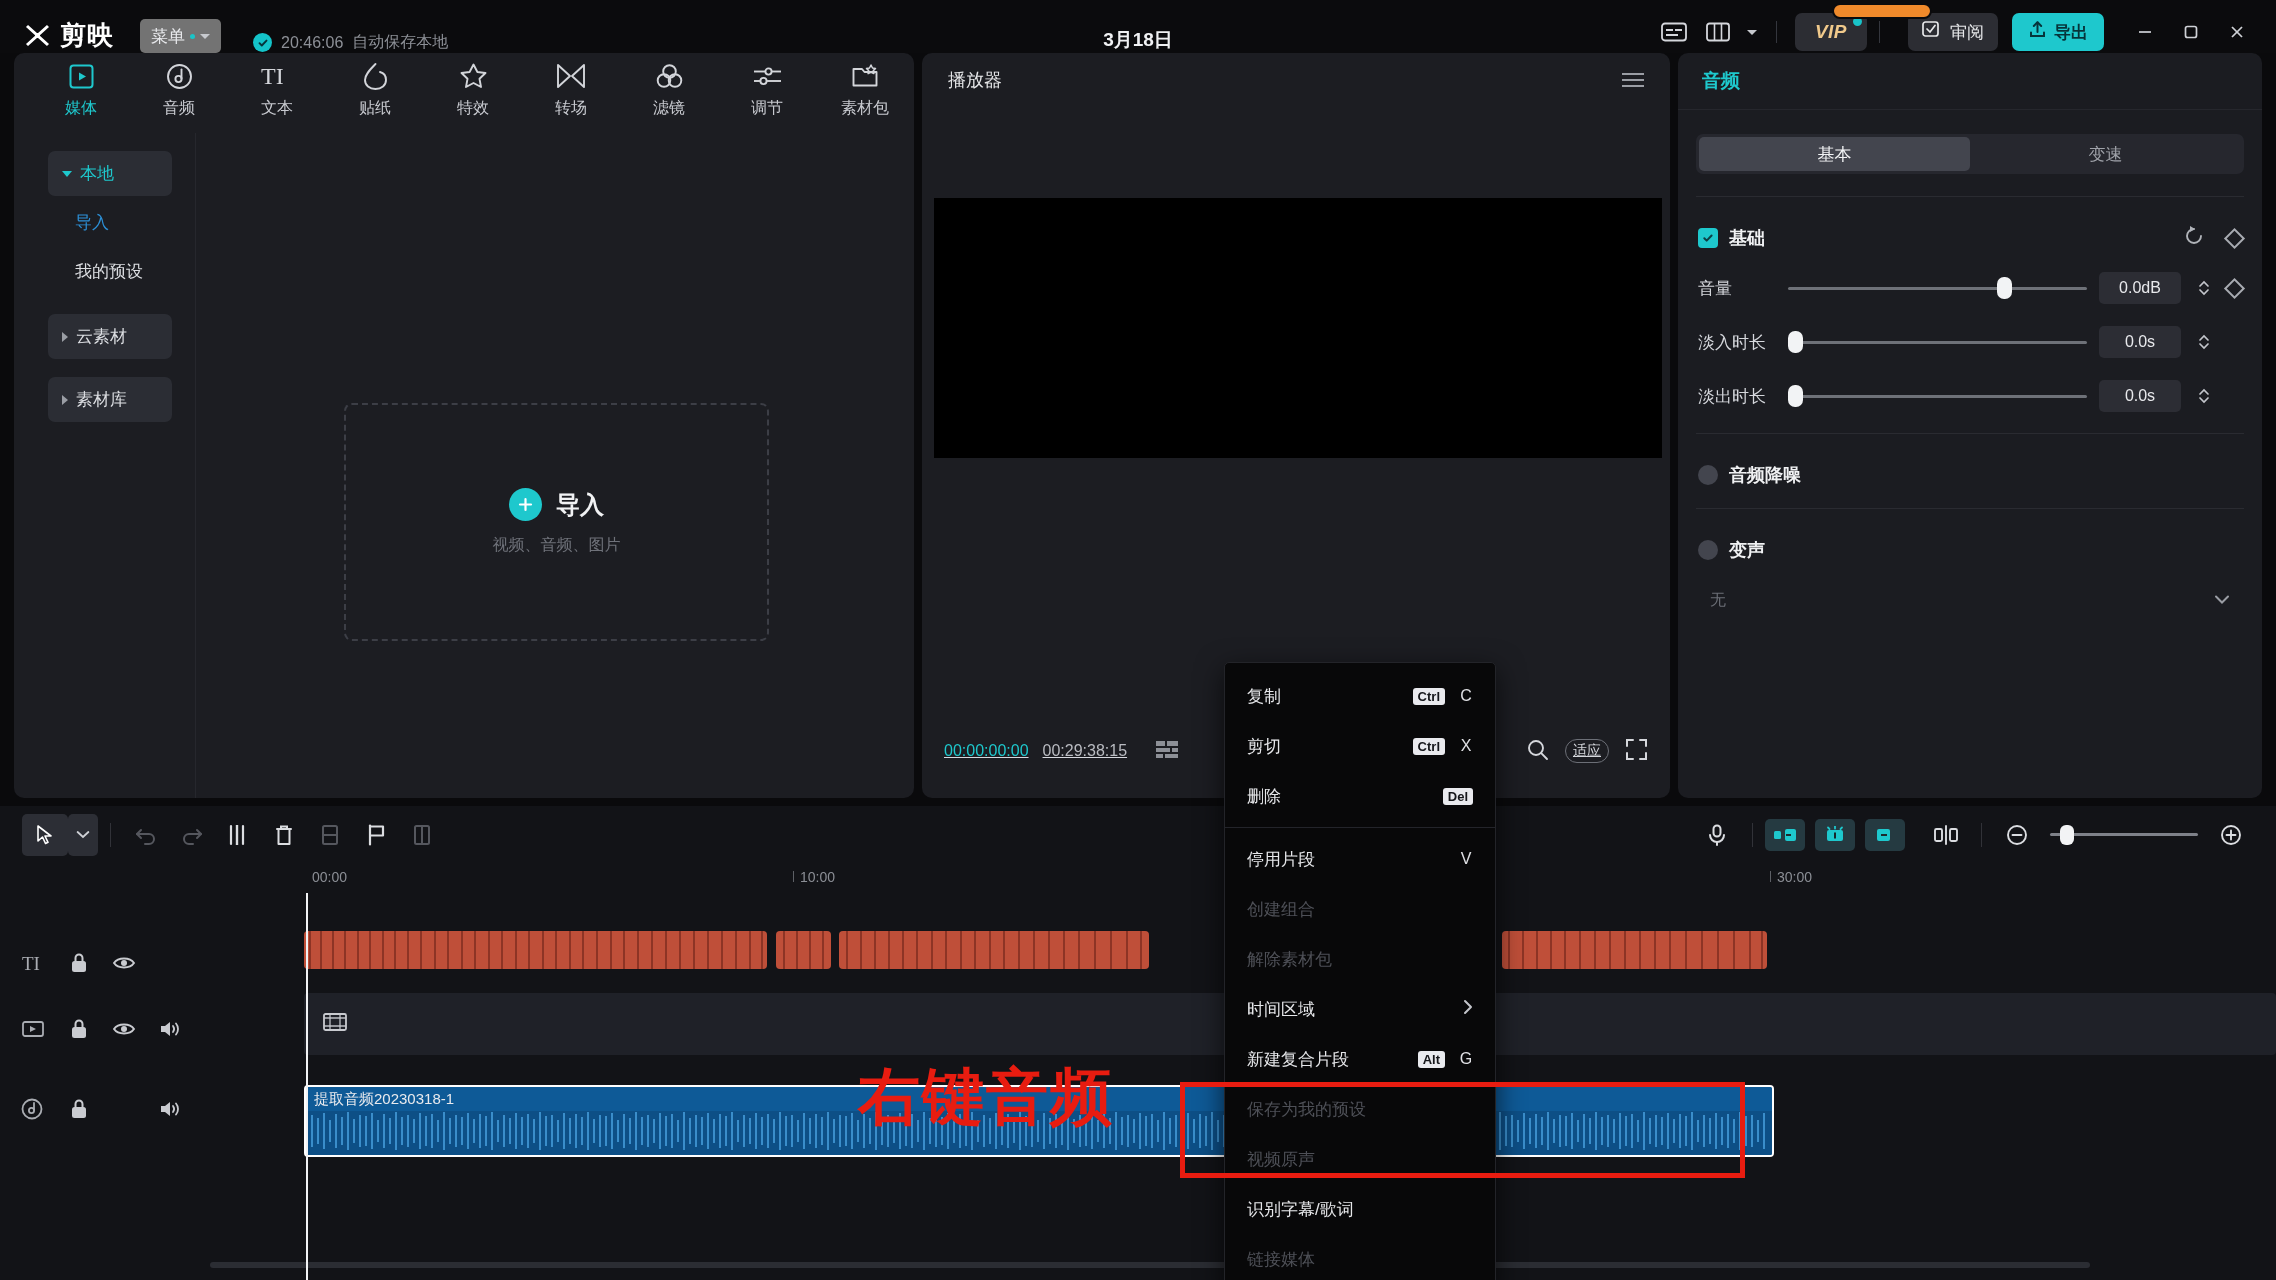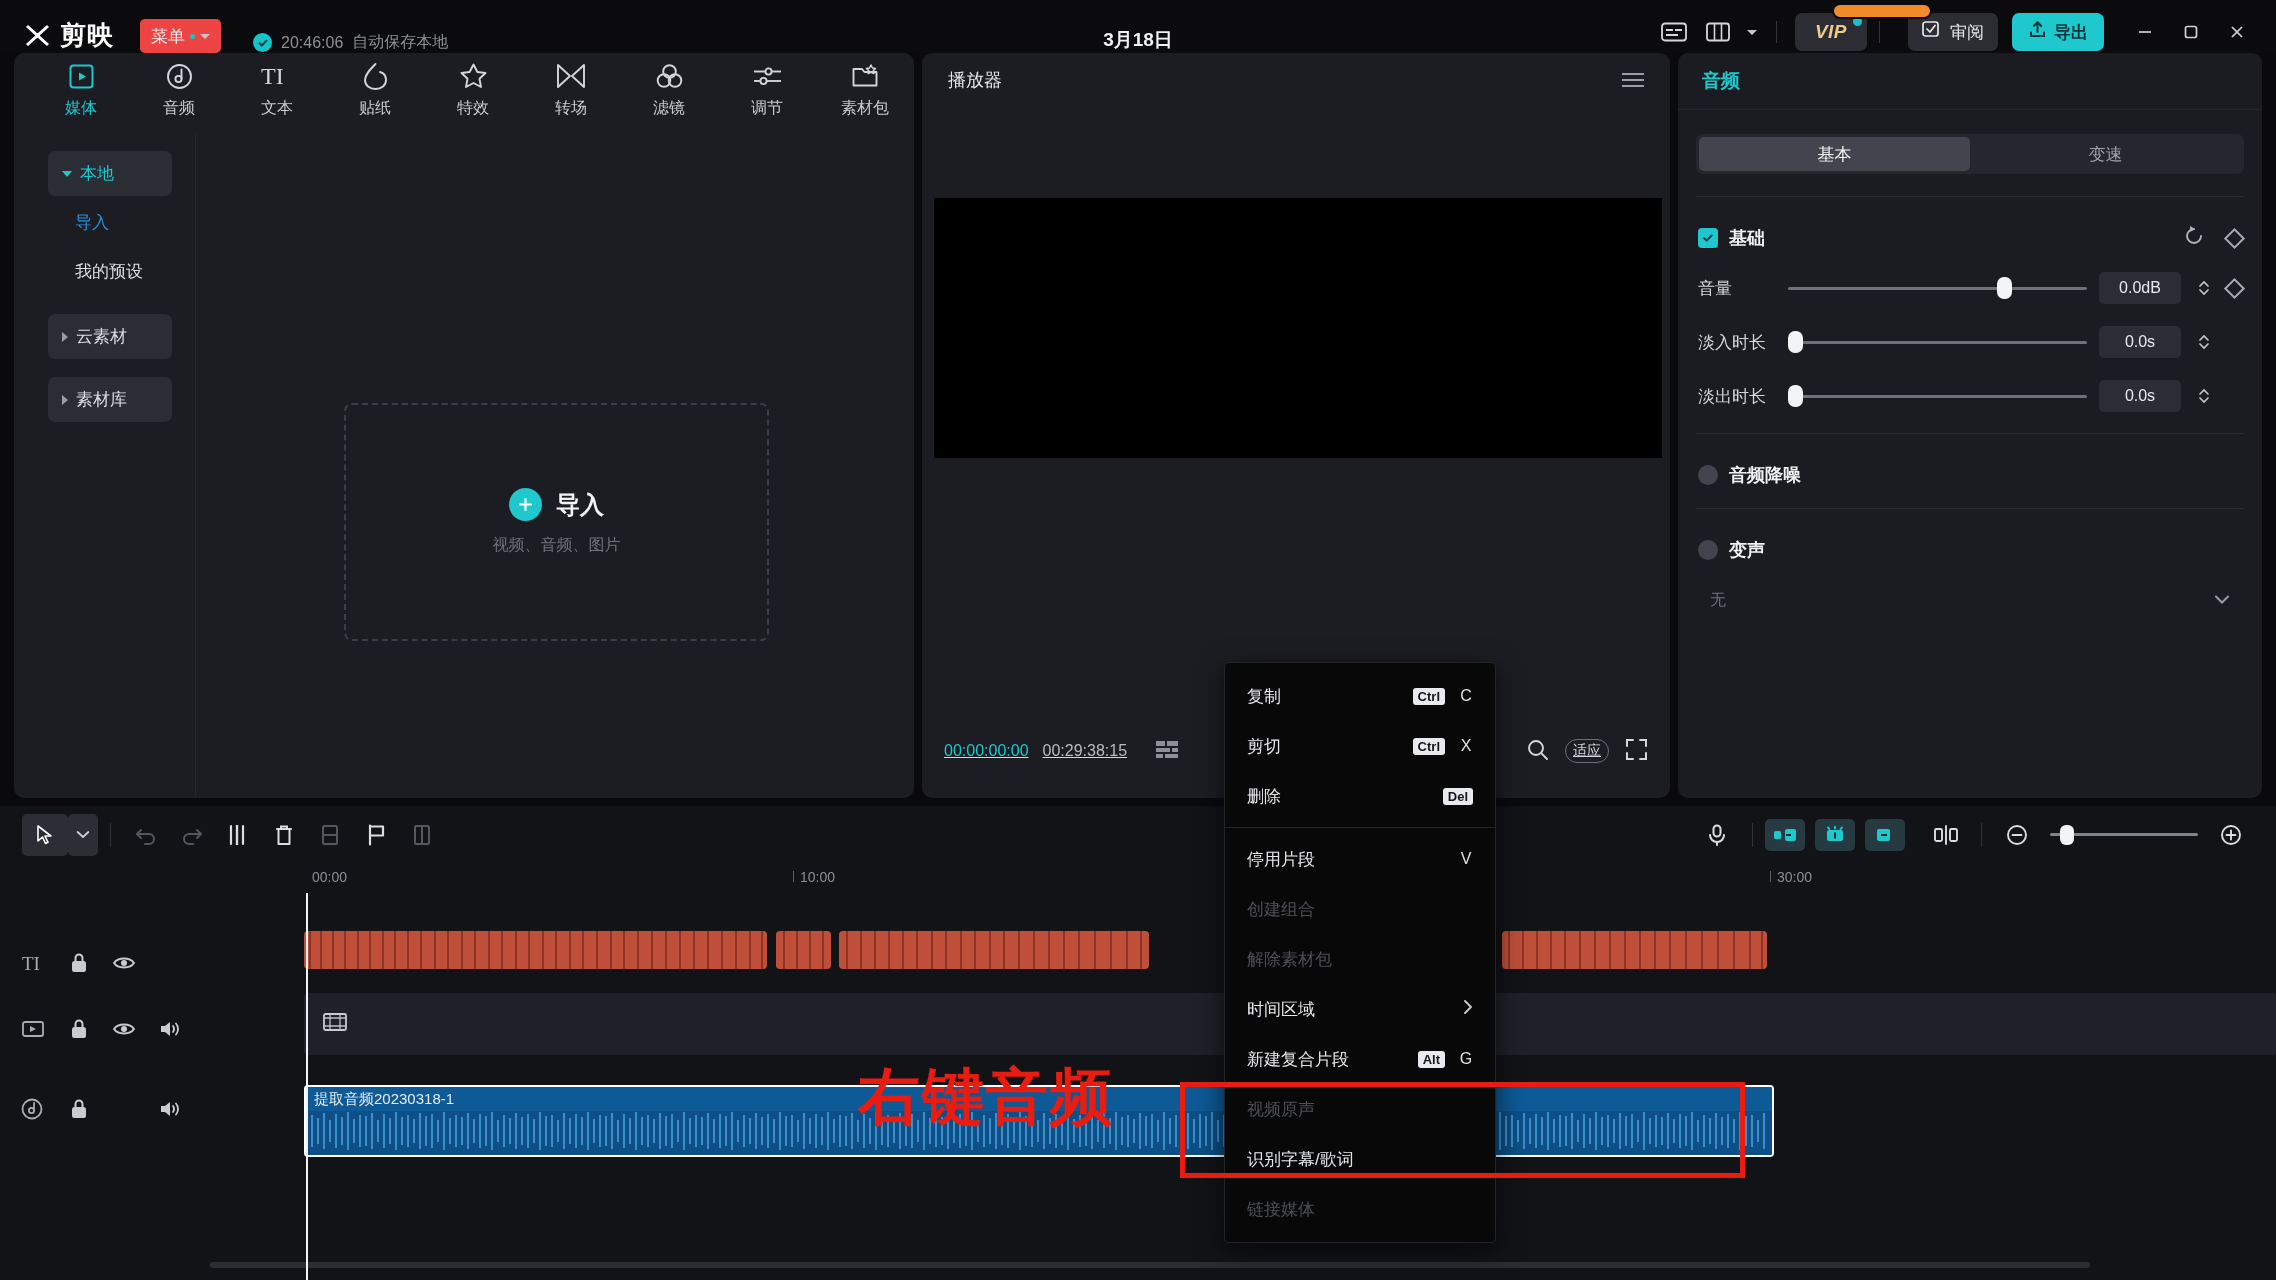--- a/index.html
+++ b/index.html
@@ -15,21 +15,21 @@
   
   .titlebar {
     position: absolute; top:0; left:0; width:2276px; height:53px;
     background:#0b0b0d; display:flex; align-items:flex-end;
   }
   .logo-wrap { display:flex; align-items:center; gap:9px; margin-left:24px; }
   .logo-mark { width:27px; height:27px; position:relative; }
   .logo-mark svg { display:block; }
   .logo-text { font-size:26px; font-weight:700; color:#fff; letter-spacing:1px; }
   .menu-btn {
-    margin-left:26px; height:34px; padding:0 11px; background:#ef4444; border-radius:5px;
+    margin-left:26px; height:34px; padding:0 11px; background:#737373; border-radius:5px;
     display:flex; align-items:center; gap:5px; font-size:17px; color:#e8e9ec; cursor:pointer;
   }
   .menu-dot { width:5px; height:5px; border-radius:50%; background:#1bc4c8; }
   .caret-d { width:0;height:0;border-left:5px solid transparent;border-right:5px solid transparent;border-top:5px solid #c7c9ce; }
   .save-status { margin-left:32px; display:flex; align-items:center; gap:9px; font-size:16px; color:#8d9097; }
   .chk-circle { width:19px;height:19px;border-radius:50%;background:#14c4c9;display:flex;align-items:center;justify-content:center; }
   .chk-circle svg { display:block; }
   .proj-date {
     position:absolute; left:50%; transform:translateX(-50%); font-size:19px; font-weight:700; color:#f0f1f3;
   }
@@ -1211,20 +1211,23 @@
       </span>
     </div>
     <div class="ctx-item">
       <span>新建复合片段</span>
       <span class="ctx-right">
         <span class="kbd">Alt</span>
         <span class="keych">G</span>
       </span>
     </div>
     <div class="ctx-item dis">
+      <span>保存为我的预设</span>
+    </div>
+    <div class="ctx-item dis">
       <span>视频原声</span>
     </div>
     <div class="ctx-item">
       <span>识别字幕/歌词</span>
     </div>
     <div class="ctx-item dis">
       <span>链接媒体</span>
     </div>
   </div>
 

